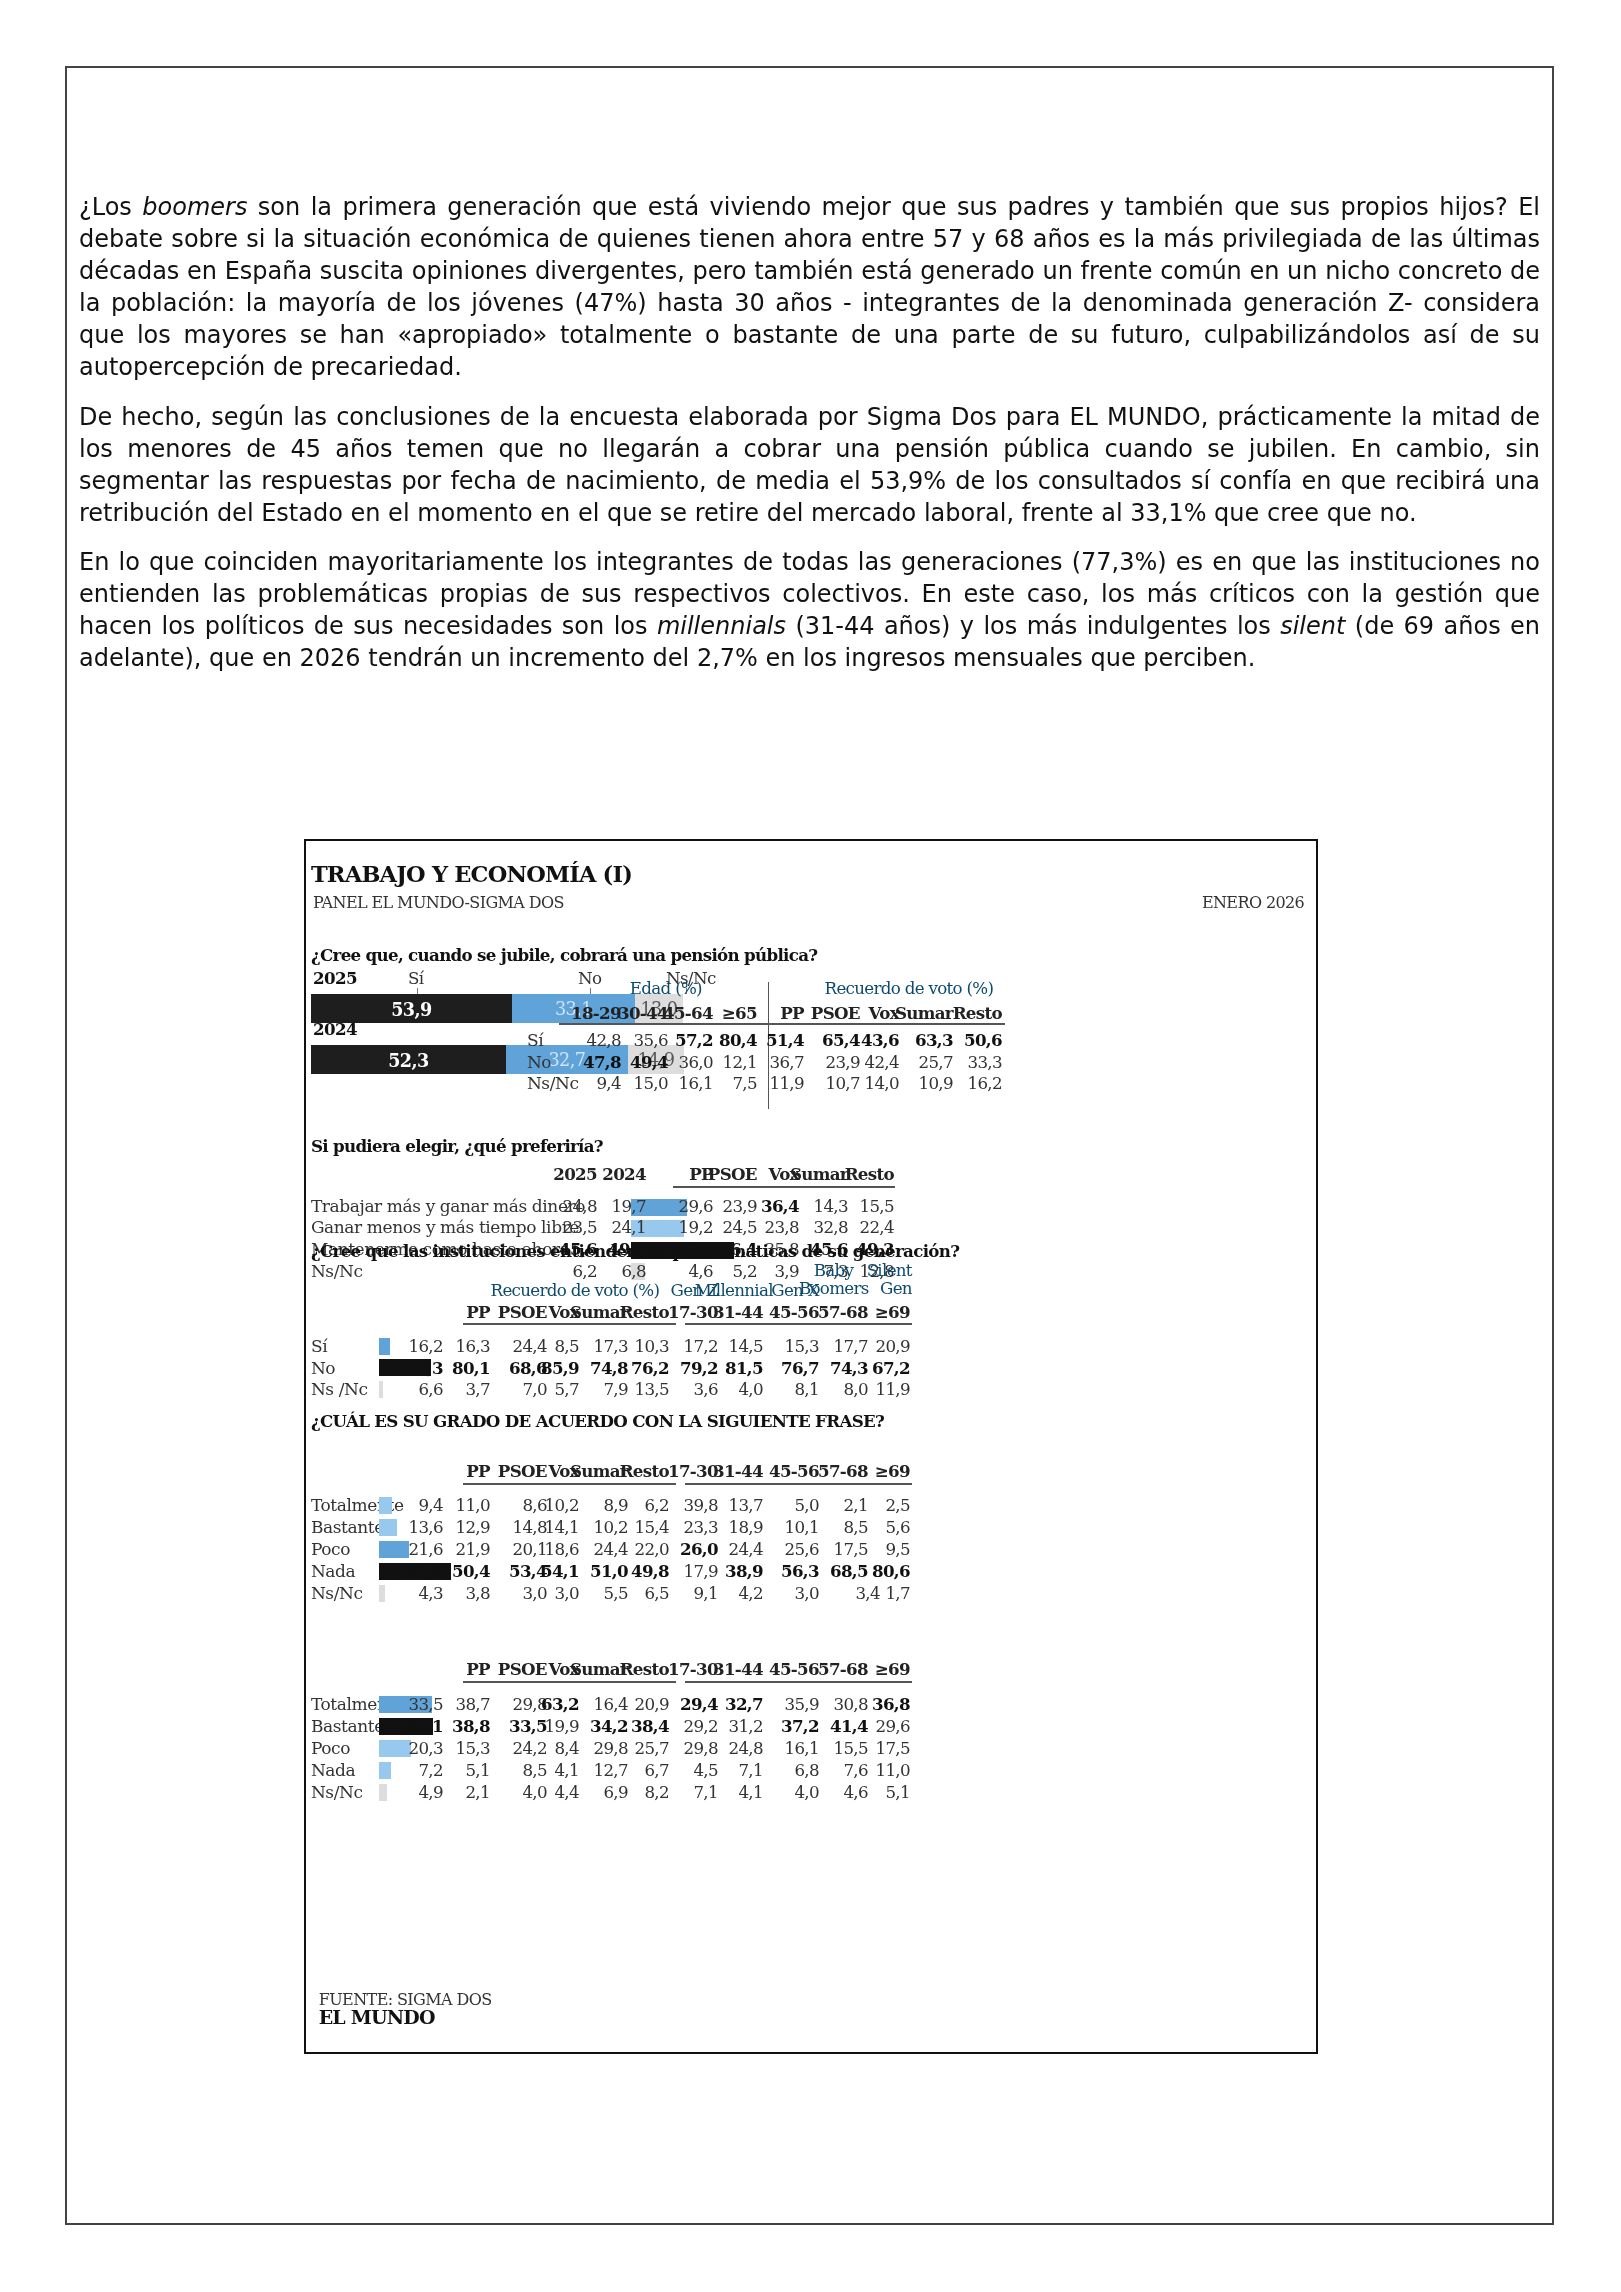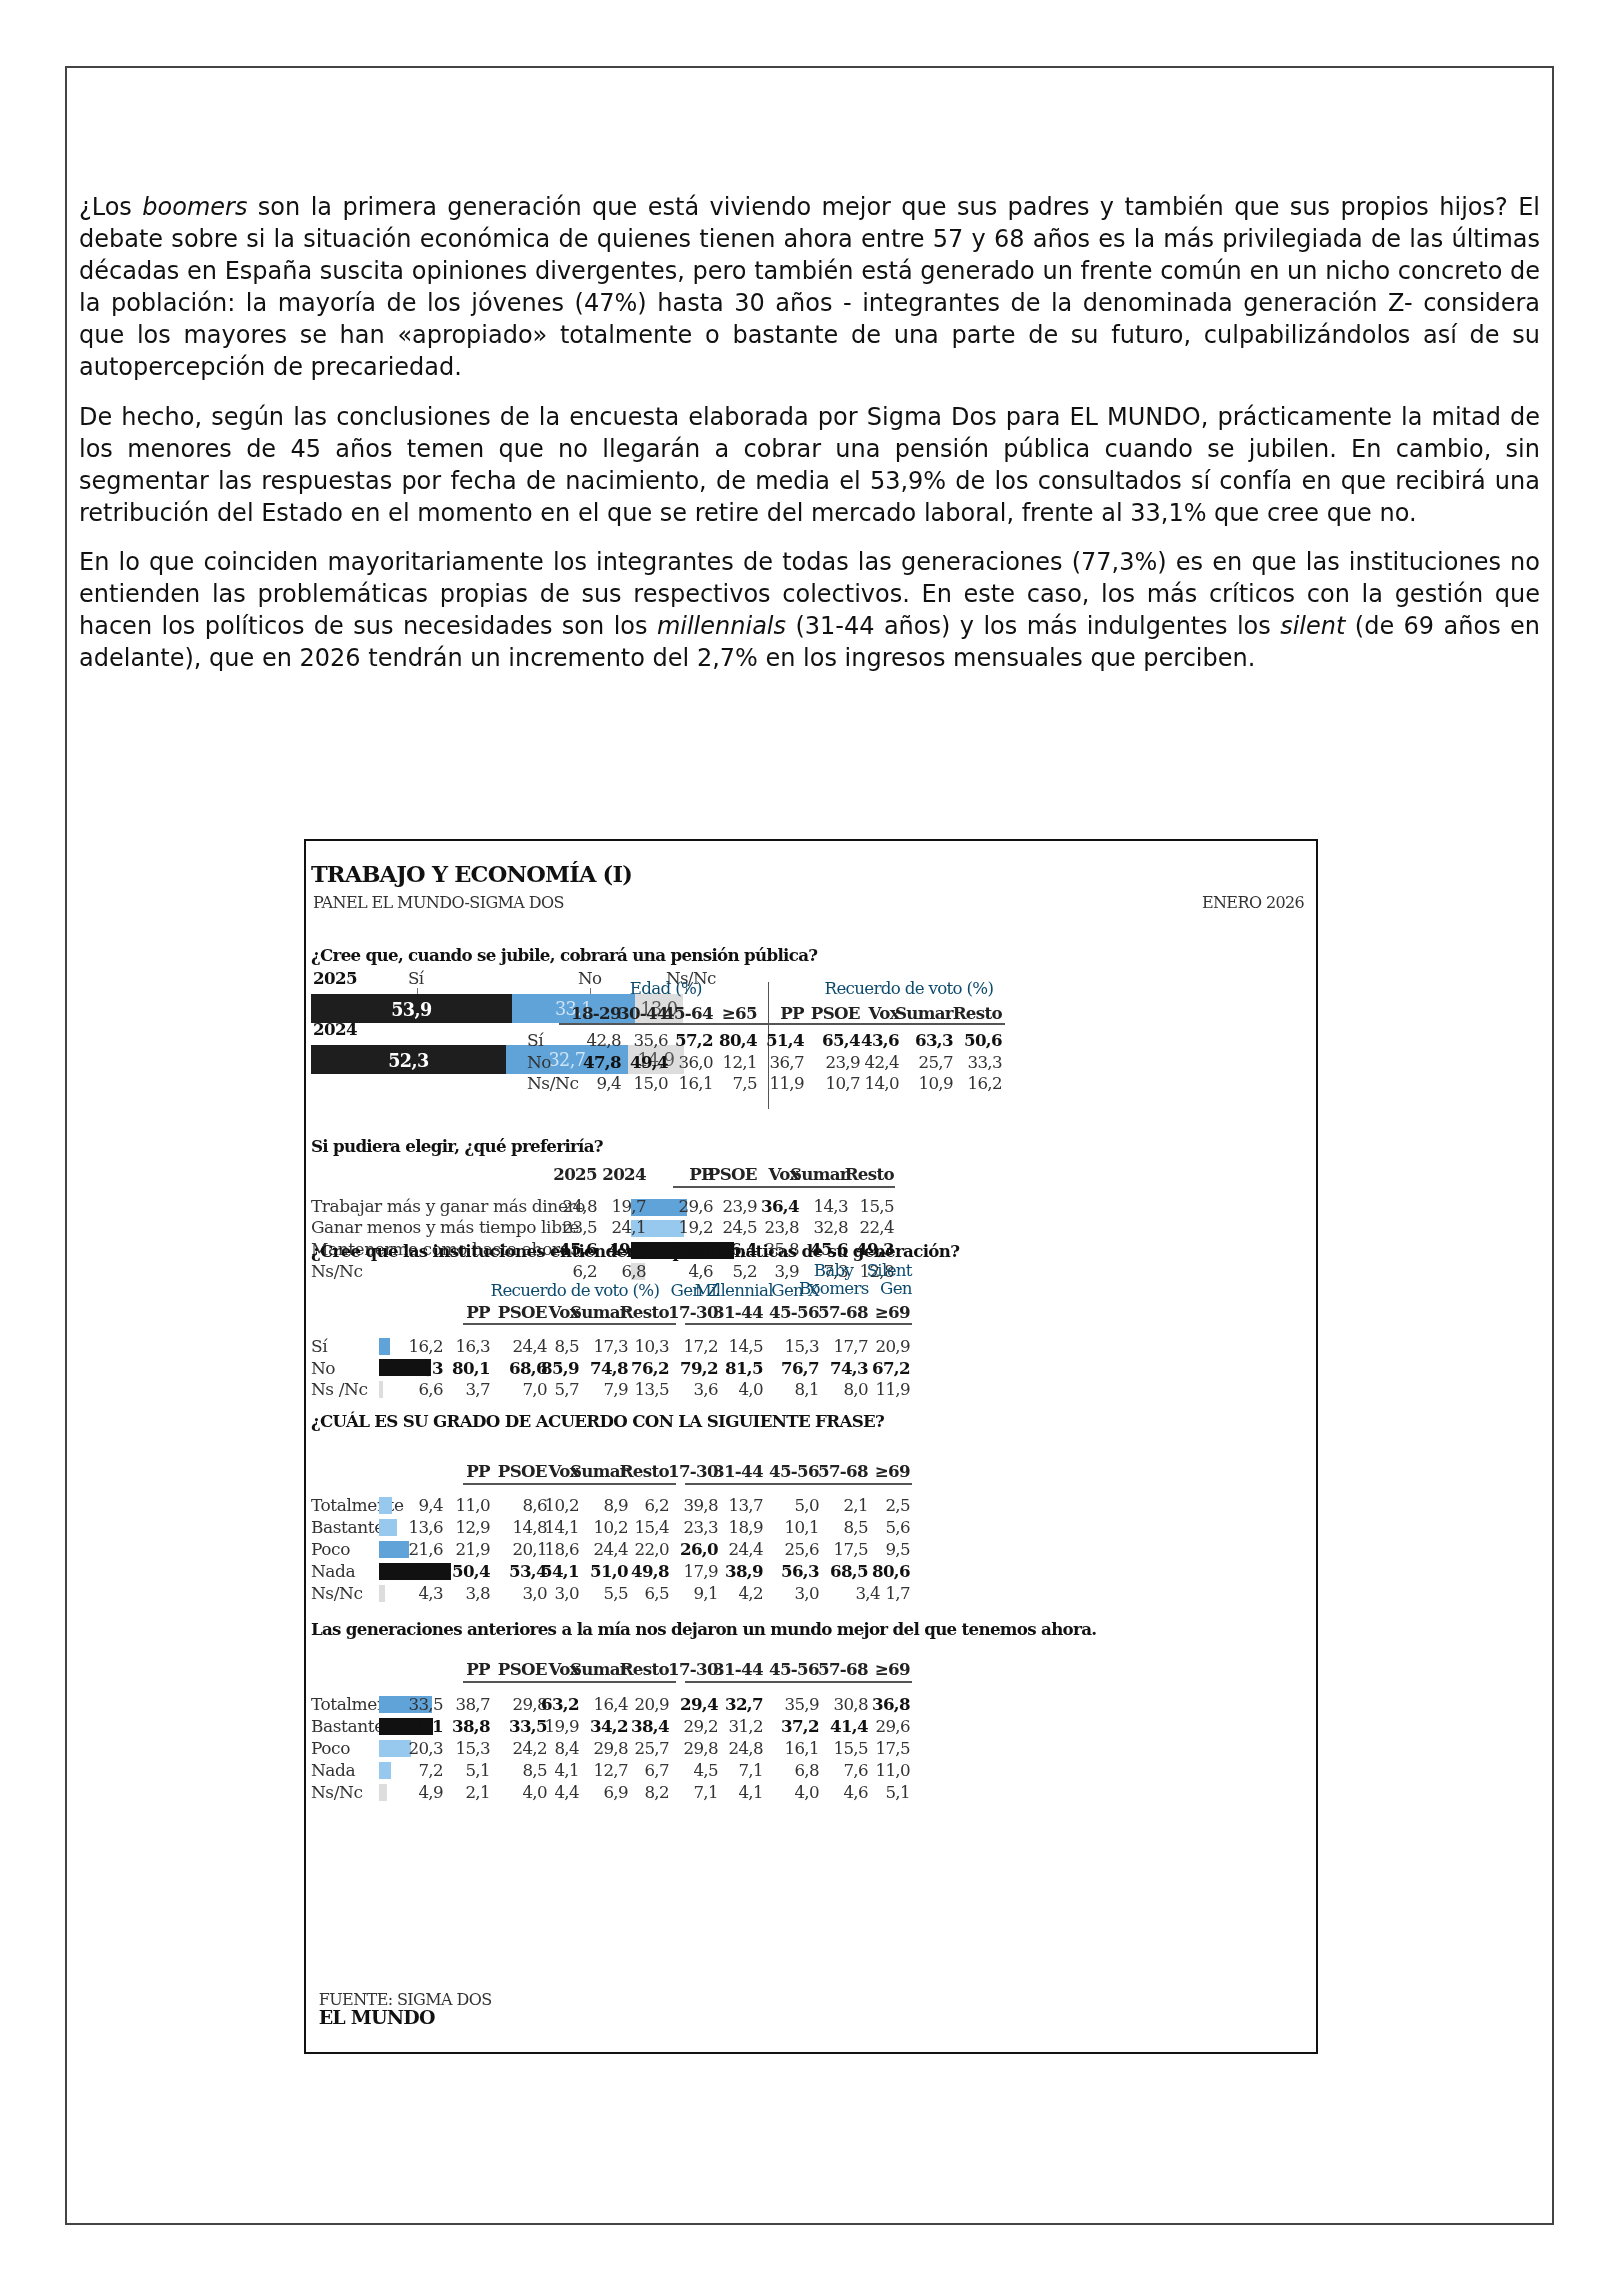--- a/index.html
+++ b/index.html
@@ -321,21 +321,20 @@
         <div class="num" style="left:199px;top:742px;width:69px">3,0</div>
         <div class="num" style="left:248px;top:742px;width:69px">5,5</div>
         <div class="num" style="left:289px;top:742px;width:69px">6,5</div>
         <div class="num" style="left:338px;top:742px;width:69px">9,1</div>
         <div class="num" style="left:383px;top:742px;width:69px">4,2</div>
         <div class="num" style="left:439px;top:742px;width:69px">3,0</div>
         <div class="num" style="left:500px;top:742px;width:69px">3,4</div>
         <div class="num" style="left:530px;top:742px;width:69px">1,7</div>
       </div>
 
-    <div class="q" style="top:778px">Las generaciones anteriores a la mía nos dejaron un mundo mejor del que tenemos ahora.</div>
     <div id="c5">
         <div class="hdr" style="left:110px;top:818px;width:69px">PP</div>
         <div class="hdr" style="left:167px;top:818px;width:69px">PSOE</div>
         <div class="hdr" style="left:199px;top:818px;width:69px">Vox</div>
         <div class="hdr" style="left:248px;top:818px;width:69px">Sumar</div>
         <div class="hdr" style="left:289px;top:818px;width:69px">Resto</div>
         <div class="hdr" style="left:338px;top:818px;width:69px">17-30</div>
         <div class="hdr" style="left:383px;top:818px;width:69px">31-44</div>
         <div class="hdr" style="left:439px;top:818px;width:69px">45-56</div>
         <div class="hdr" style="left:488px;top:818px;width:69px">57-68</div>

